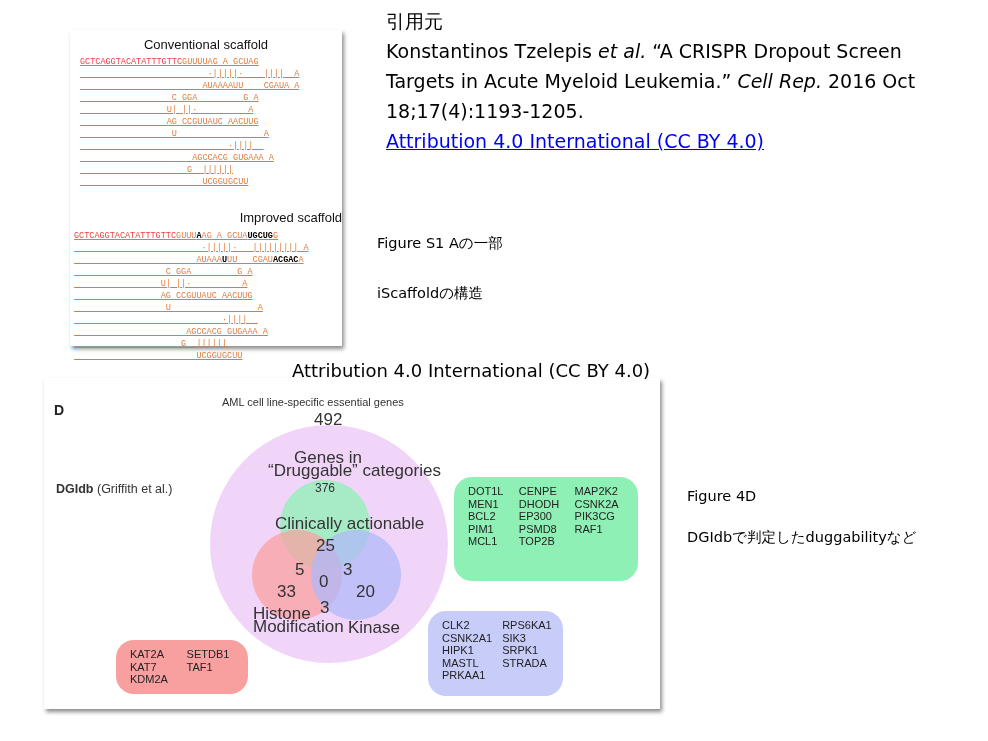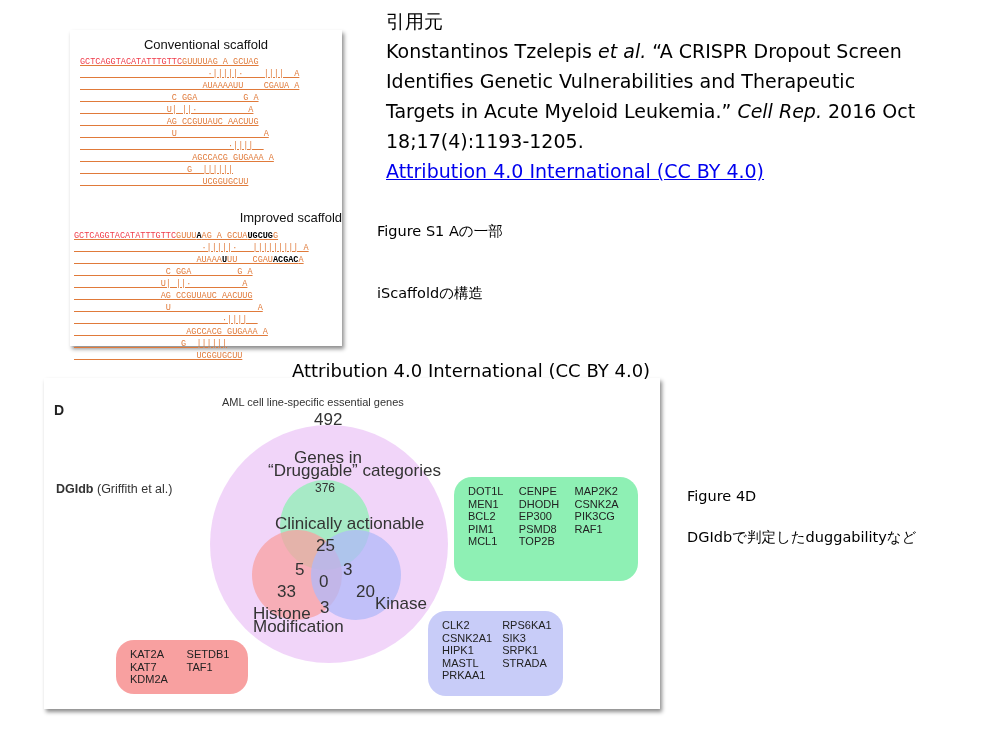--- a/index.html
+++ b/index.html
@@ -56,27 +56,26 @@
 <span>                  U                 A</span>
 <span>                             ·||||  </span>
 <span>                      AGCCACG GUGAAA A</span>
 <span>                     G  ||||||</span>
 <span>                        UCGGUGCUU</span></div>
 </div>
 
 <div id="citation" class="abs">
   <div>引用元</div>
   <div><span>Konstantinos Tzelepis </span><span class="it">et al.</span><span> “A CRISPR Dropout Screen</span></div>
-  <div>Identifies Genetic Vulnerabilities and Therapeutic</div>
   <div><span>Targets in Acute Myeloid Leukemia.” </span><span class="it">Cell Rep.</span><span> 2016 Oct</span></div>
   <div>18;17(4):1193-1205.</div>
   <div><a href="#">Attribution 4.0 International (CC BY 4.0)</a></div>
 </div>
 
-<div class="abs note" style="left:377px;top:222px;">Figure S1 Aの一部</div>
+<div class="abs note" style="left:377px;top:234px;">Figure S1 Aの一部</div>
 <div class="abs note" style="left:377px;top:284px;">iScaffoldの構造</div>
 <div class="abs" style="left:292px;top:360px;font-family:'DejaVu Sans',sans-serif;font-size:18px;z-index:2;">Attribution 4.0 International (CC BY 4.0)</div>
 <div class="abs note" style="left:687px;top:488px;">Figure 4D</div>
 <div class="abs note" style="left:687px;top:528px;">DGIdbで判定したduggabilityなど</div>
 
 <div id="fig4d-panel" class="abs">
   <div class="abs" style="left:10px;top:24px;font-weight:bold;font-size:14px;color:#222;">D</div>
   <div class="venn-text" style="left:178px;top:18px;font-size:11px;">AML cell line-specific essential genes</div>
   <div class="venn-text" style="left:270px;top:32px;">492</div>
   <div class="abs" style="left:12px;top:104px;font-size:12.5px;color:#333;"><b>DGIdb</b><span> (Griffith et al.)</span></div>
@@ -94,21 +93,21 @@
   <div class="venn-text" style="left:231px;top:136px;">Clinically actionable</div>
   <div class="venn-text" style="left:272px;top:158px;">25</div>
   <div class="venn-text" style="left:251px;top:182px;">5</div>
   <div class="venn-text" style="left:299px;top:182px;">3</div>
   <div class="venn-text" style="left:275px;top:194px;">0</div>
   <div class="venn-text" style="left:233px;top:204px;">33</div>
   <div class="venn-text" style="left:312px;top:204px;">20</div>
   <div class="venn-text" style="left:276px;top:220px;">3</div>
   <div class="venn-text" style="left:209px;top:226px;text-align:left;">Histone</div>
   <div class="venn-text" style="left:209px;top:239px;text-align:left;">Modification</div>
-  <div class="venn-text" style="left:304px;top:216px;margin-left:27px;">Kinase</div>
+  <div class="venn-text" style="left:304px;top:240px;">Kinase</div>
 
   <div class="gene-box" id="box-clin" style="left: 410px; top: 99px; width: 184px; height: 104px; background: rgb(142, 240, 180);">
     <div class="gene-grid" id="grid-clin" style="grid-template-columns:auto auto auto;">
         <span>DOT1L</span>
         <span>CENPE</span>
         <span>MAP2K2</span>
         <span>MEN1</span>
         <span>DHODH</span>
         <span>CSNK2A</span>
         <span>BCL2</span>

